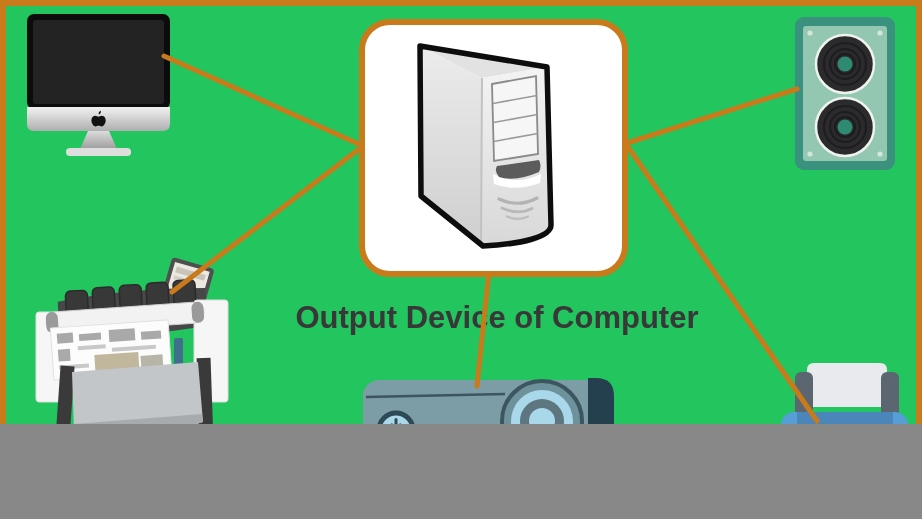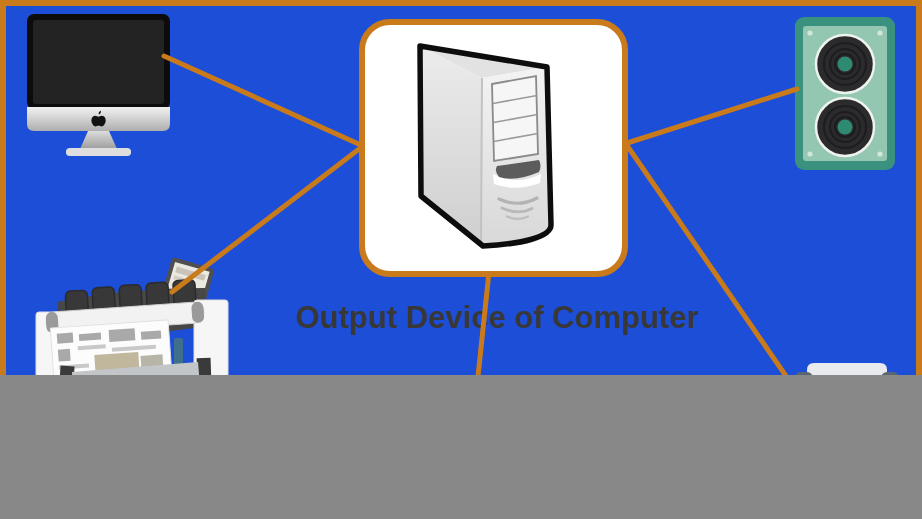--- a/index.html
+++ b/index.html
@@ -1,17 +1,17 @@
 <!DOCTYPE html>
 <html><head>
 <meta charset="utf-8">
 <style>
   html,body{margin:0;padding:0;background:#888;}
   .canvas{
-    position:relative;width:922px;height:375px;background:#1d4ed8;overflow:hidden;
+    position:relative;width:922px;height:424px;background:#22c55e;overflow:hidden;
     font-family:"Liberation Sans",sans-serif;
   }
   .scene{position:absolute;left:0;top:0;width:922px;height:519px;display:block;}
   .title-text{
     font-family:"Liberation Sans","DejaVu Sans",sans-serif;
     font-weight:bold;font-size:31px;
   }
 </style>
 </head>
 <body>

